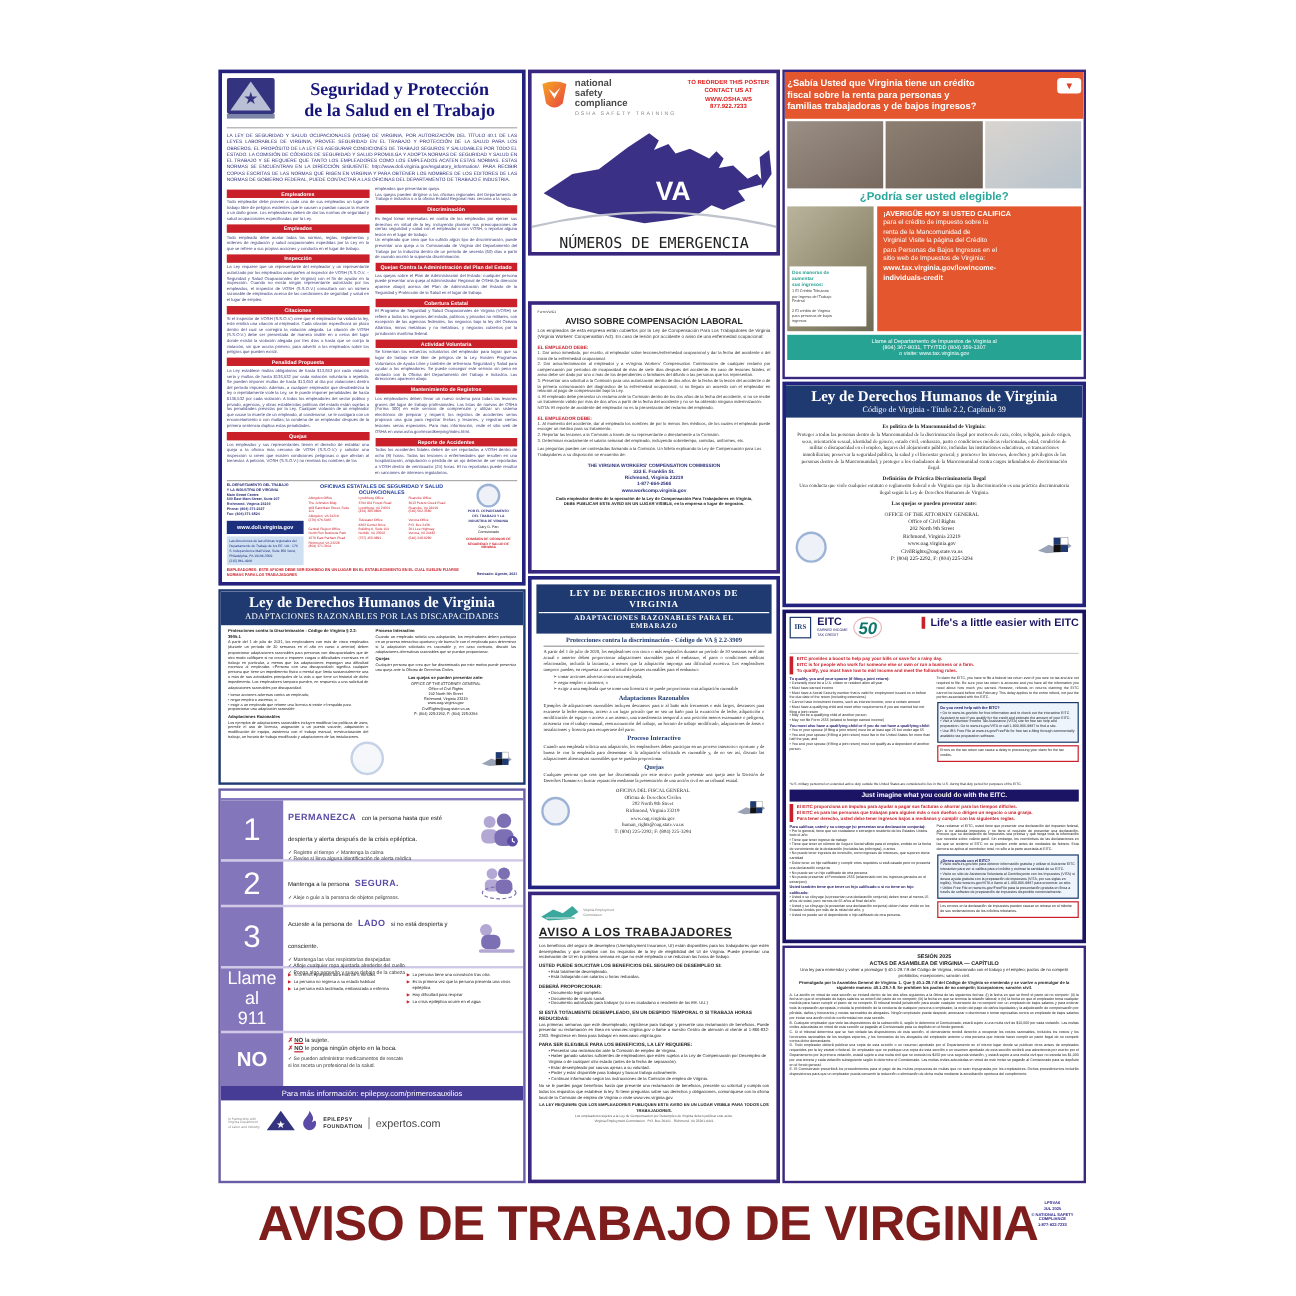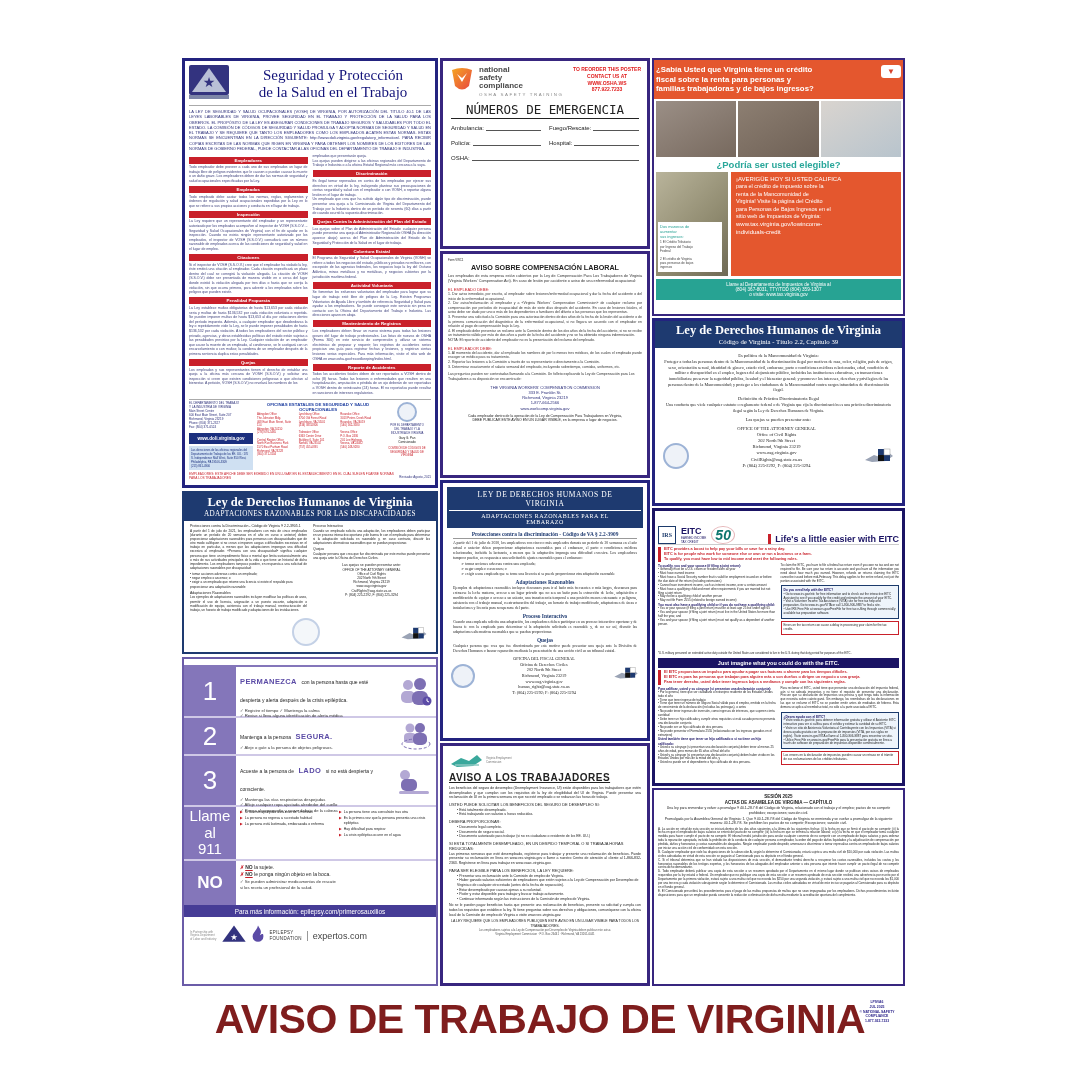--- a/index.html
+++ b/index.html
@@ -1,33 +1,33 @@
 <!DOCTYPE html>
 <html><head>
 <meta charset="utf-8">
 <style>
   html,body{margin:0;padding:0;background:#fff;font-family:"Liberation Sans",sans-serif;color:#222;}
   .page{position:relative;width:1080px;height:1080px;background:#fff;margin:0 auto;overflow:hidden;}
   .p{position:absolute;background:#fff;box-sizing:border-box;overflow:hidden;}
   .pre{white-space:pre-line;}
-  .b{font-weight:normal;} .c{text-align:center;} .j{text-align:justify;}
+  .b{font-weight:bold;} .c{text-align:center;} .j{text-align:justify;}
   .ser{font-family:"Liberation Serif",serif;}
   .t28{font-size:2.8px;line-height:1.3;} .t3{font-size:3px;line-height:1.3;}
   .t32{font-size:3.2px;line-height:1.3;} .t35{font-size:3.5px;line-height:1.32;}
   .t38{font-size:3.8px;line-height:1.32;} .t4{font-size:4px;line-height:1.32;}
   .t42{font-size:4.2px;line-height:1.34;} .t45{font-size:4.5px;line-height:1.35;}
   .t5{font-size:5px;line-height:1.35;} .t55{font-size:5.5px;line-height:1.35;}
   .t6{font-size:6px;line-height:1.3;}
   .navytxt{color:#2c2f7a;} .redtxt{color:#c9202a;} .tealtxt{color:#26a193;}
 
   
   .osha{left:182px;top:58px;width:256px;height:430px;border:3px solid #23237f;padding:4px;}
   .disab{left:182px;top:491px;width:256px;height:163px;border:2px solid #1e3a70;}
   .epi{left:182px;top:657px;width:256px;height:329px;border:2px solid #6b5ca8;}
-  .nsc{left:440px;top:58px;width:210px;height:191px;border:3px solid #38267f;}
+  .nsc{left:440px;top:58px;width:210px;height:155px;border:3px solid #38267f;}
   .wcomp{left:440px;top:251px;width:210px;height:227px;border:3px solid #38267f;padding:5px;}
   .preg{left:440px;top:480px;width:210px;height:261px;border:3px solid #23237f;padding:4px;}
   .notice{left:440px;top:743px;width:210px;height:243px;border:3px solid #38267f;padding:6px;}
   .tax{left:652px;top:58px;width:253px;height:258px;border:2px solid #38267f;}
   .hr{left:652px;top:318px;width:253px;height:188px;border:3px solid #23237f;}
   .eitc{left:652px;top:508px;width:253px;height:278px;border:3px solid #1b1464;padding:3px;}
   .session{left:652px;top:788px;width:253px;height:198px;border:2px solid #38267f;padding:4px;}
 
   
   .osha-head{display:flex;align-items:center;gap:6px;border-bottom:1px solid #aaa;padding-bottom:2px;}
@@ -81,21 +81,21 @@
   .hrfoot{display:flex;align-items:flex-end;padding:0 8px;}
 
   
   .preg-head{background:#1e3a70;color:#fff;text-align:center;font-family:"Liberation Serif",serif;padding:3px 2px;}
   .preg-sub{border-top:1px solid #fff;margin-top:2px;padding-top:2px;}
   .codeh{font-family:"Liberation Serif",serif;font-weight:bold;color:#1e3a70;text-align:center;font-size:5.4px;border-bottom:0.5px solid #999;margin:3px 6px 2px;padding-bottom:1px;}
   .preg .body{font-family:"Liberation Serif",serif;padding:0 6px;}
   .subh{font-family:"Liberation Serif",serif;font-weight:bold;color:#1e3a70;text-align:center;font-size:5.4px;margin:2px 0 1px;}
 
   
-  .eitc-top{display:flex;align-items:flex-end;gap:5px;height:30px;border-bottom:1px solid #ccc;}
+  .eitc-top{display:flex;align-items:flex-start;gap:5px;height:30px;border-bottom:1px solid #ccc;}
   .irsbox{width:16px;height:16px;border:1.5px solid #1b3a6b;display:flex;align-items:center;justify-content:center;font-family:"Liberation Serif",serif;font-weight:bold;font-size:6px;color:#1b3a6b;}
   .eitc-logo .t{color:#1b1464;font-weight:bold;font-size:9px;line-height:1;}
   .eitc-logo .s{color:#1b1464;font-size:3px;white-space:pre-line;}
   .fifty{color:#0f766e;font-weight:bold;font-size:14px;font-style:italic;border:1px solid #e6b8bb;border-radius:50%;padding:0 3px;}
   .tagline{margin-left:auto;border-left:3px solid #c9202a;padding-left:4px;color:#1b1464;font-weight:bold;font-size:9px;}
   .eitc-intro{border-left:3px solid #c9202a;padding-left:3px;color:#c9202a;font-weight:bold;margin:2px 0;}
   .eitc-cols{display:flex;gap:4px;}
   .eitc-cols .col{flex:1;color:#222;}
   .colh{color:#1b1464;font-weight:bold;}
   .helpbox{border:1px solid #1b3a6b;background:#eef4fb;padding:2px;margin-top:2px;}
@@ -271,20 +271,28 @@
       <div>
         <div class="nsc-brand pre">national
 safety
 compliance</div>
         <div class="nsc-sub">OSHA SAFETY TRAINING</div>
       </div>
       <div class="reorder">TO REORDER THIS POSTER
 CONTACT US AT
 WWW.OSHA.WS
 877.922.7233</div>
+    </div>
+    <div class="vamapwrap">
+      <svg width="204" height="92" viewBox="0 0 204 92">
+        <path d="M10,60 L34,44 L56,40 L80,22 L98,10 L106,16 L102,24 L114,19 L120,27 L132,23 L148,31 L154,25 L160,31 L156,39 L168,37 L180,48 L188,44 L194,52 L172,58 L178,66 L160,74 L150,70 L138,78 L118,82 L94,85 L58,78 L30,71 Z" fill="#3a3187"></path>
+        <path d="M190,30 L198,24 L200,44 L192,56 Z" fill="#3a3187"></path>
+        <text x="118" y="66" font-size="22" font-weight="bold" fill="#fff" text-anchor="middle">VA</text>
+        <path d="M0,88 Q102,64 204,88" stroke="#bfc3cc" stroke-width="2" fill="none"></path>
+      </svg>
     </div>
     <div class="em-title">NÚMEROS DE EMERGENCIA</div>
     <div class="em-grid">
       <div class="em-row">
         <div class="em-f">
             <span>Ambulancia:</span>
             <span class="em-line"></span>
           </div>
         <div class="em-f">
             <span>Fuego/Rescate:</span>

